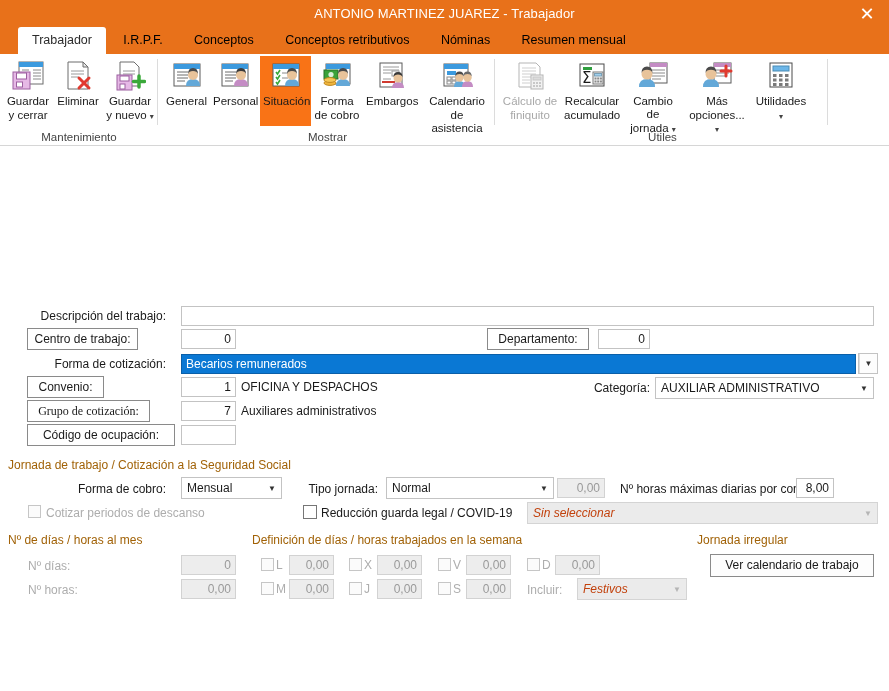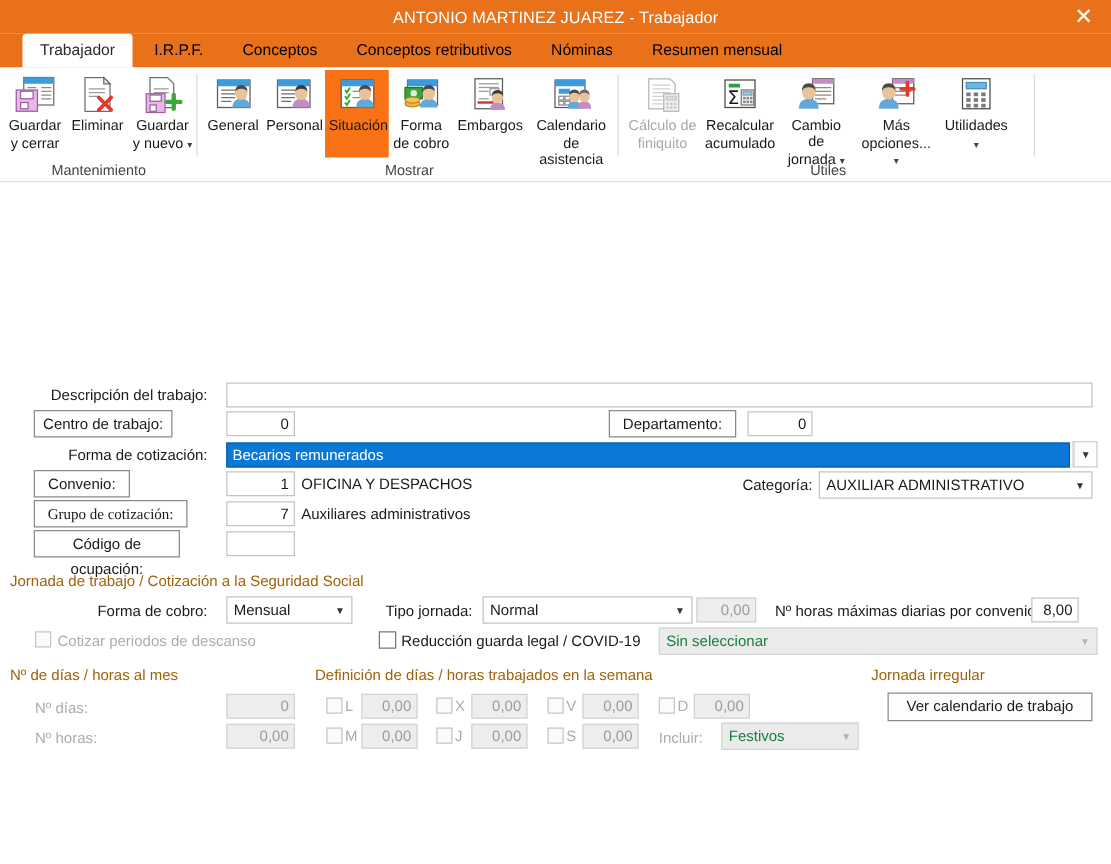--- a/index.html
+++ b/index.html
@@ -170,21 +170,21 @@
     position:absolute; left:5px; top:0; right:20px;
     line-height: 20px; overflow:hidden; white-space:nowrap;
   }
   .combo .arw {
     position:absolute; right:0; top:0; bottom:0; width:18px;
     display:flex; align-items:center; justify-content:center;
     font-size:8px; color:#333;
   }
   .combo.boxed .arw { border-left:1px solid #dcdcdc; background:#fdfdfd; }
   .combo.dis { background:#ebebeb; border-color:#d4d4d4; }
-  .combo.dis .txt { color:#15803d; }
+  .combo.dis .txt { color:#c2410c;font-style:italic; }
   .combo.dis .arw { color:#b5b5b5; }
 
   .chk {
     position: absolute;
     width: 13px; height: 13px;
     border: 1px solid #767676;
     background: #ffffff;
     cursor: pointer;
   }
   .chk.dis { border-color:#c6c6c6; background:#fbfbfb; }
@@ -554,40 +554,40 @@
   <div class="lbl-r" style="left:520px; top:235px; width:130px;">Categoría:</div>
   <div class="combo" style="left:655px; top:231px; width:219px;">
     <div class="txt">AUXILIAR ADMINISTRATIVO</div>
     <div class="arw">▼</div>
   </div>
 
   <div class="btnlbl" style="left:27px; top:254px; width:123px;font-family:Liberation Serif, serif;">Grupo de cotización:</div>
   <input class="inp" style="left: 181px; top: 255px; width: 55px;" value="7">
   <div class="lbl-l" style="left:241px; top:258px; width:280px;">Auxiliares administrativos</div>
 
-  <div class="btnlbl" style="left:27px; top:278px; width:117px;">Código de ocupación:</div>
+  <div class="btnlbl" style="left:27px; top:278px; width:148px;">Código de ocupación:</div>
   <input class="inp" style="left: 181px; top: 279px; width: 55px;" value="">
 
   <div class="sechead" style="left:8px; top:312px;">Jornada de trabajo / Cotización a la Seguridad Social</div>
 
   <div class="lbl-r" style="left:0; top:336px; width:166px;">Forma de cobro:</div>
   <div class="combo" style="left:181px; top:331px; width:101px;">
     <div class="txt">Mensual</div>
     <div class="arw">▼</div>
   </div>
 
   <div class="lbl-r" style="left:198px; top:336px; width:180px;">Tipo jornada:</div>
   <div class="combo" style="left:386px; top:331px; width:168px;">
     <div class="txt">Normal</div>
     <div class="arw">▼</div>
   </div>
   <div class="inp ro" style="left:557px; top:332px; width:48px;">0,00</div>
 
   <div class="lbl-l" style="left:620px; top:336px; width:220px;">Nº horas máximas diarias por convenio:</div>
-  <input class="inp" style="left: 825px; top: 332px; width: 38px;" value="8,00">
+  <input class="inp" style="left: 796px; top: 332px; width: 38px;" value="8,00">
 
   <div class="chk dis" style="left:28px; top:359px;"></div>
   <div class="lbl-l lbl-dis" style="left:46px; top:360px; width:240px;">Cotizar periodos de descanso</div>
 
   <div class="chk" style="left:303px; top:359px; width:14px; height:14px;"></div>
   <div class="lbl-l" style="left:321px; top:360px; width:200px;">Reducción guarda legal / COVID-19</div>
   <div class="combo dis" style="left:527px; top:356px; width:351px;">
     <div class="txt">Sin seleccionar</div>
     <div class="arw">▼</div>
   </div>

